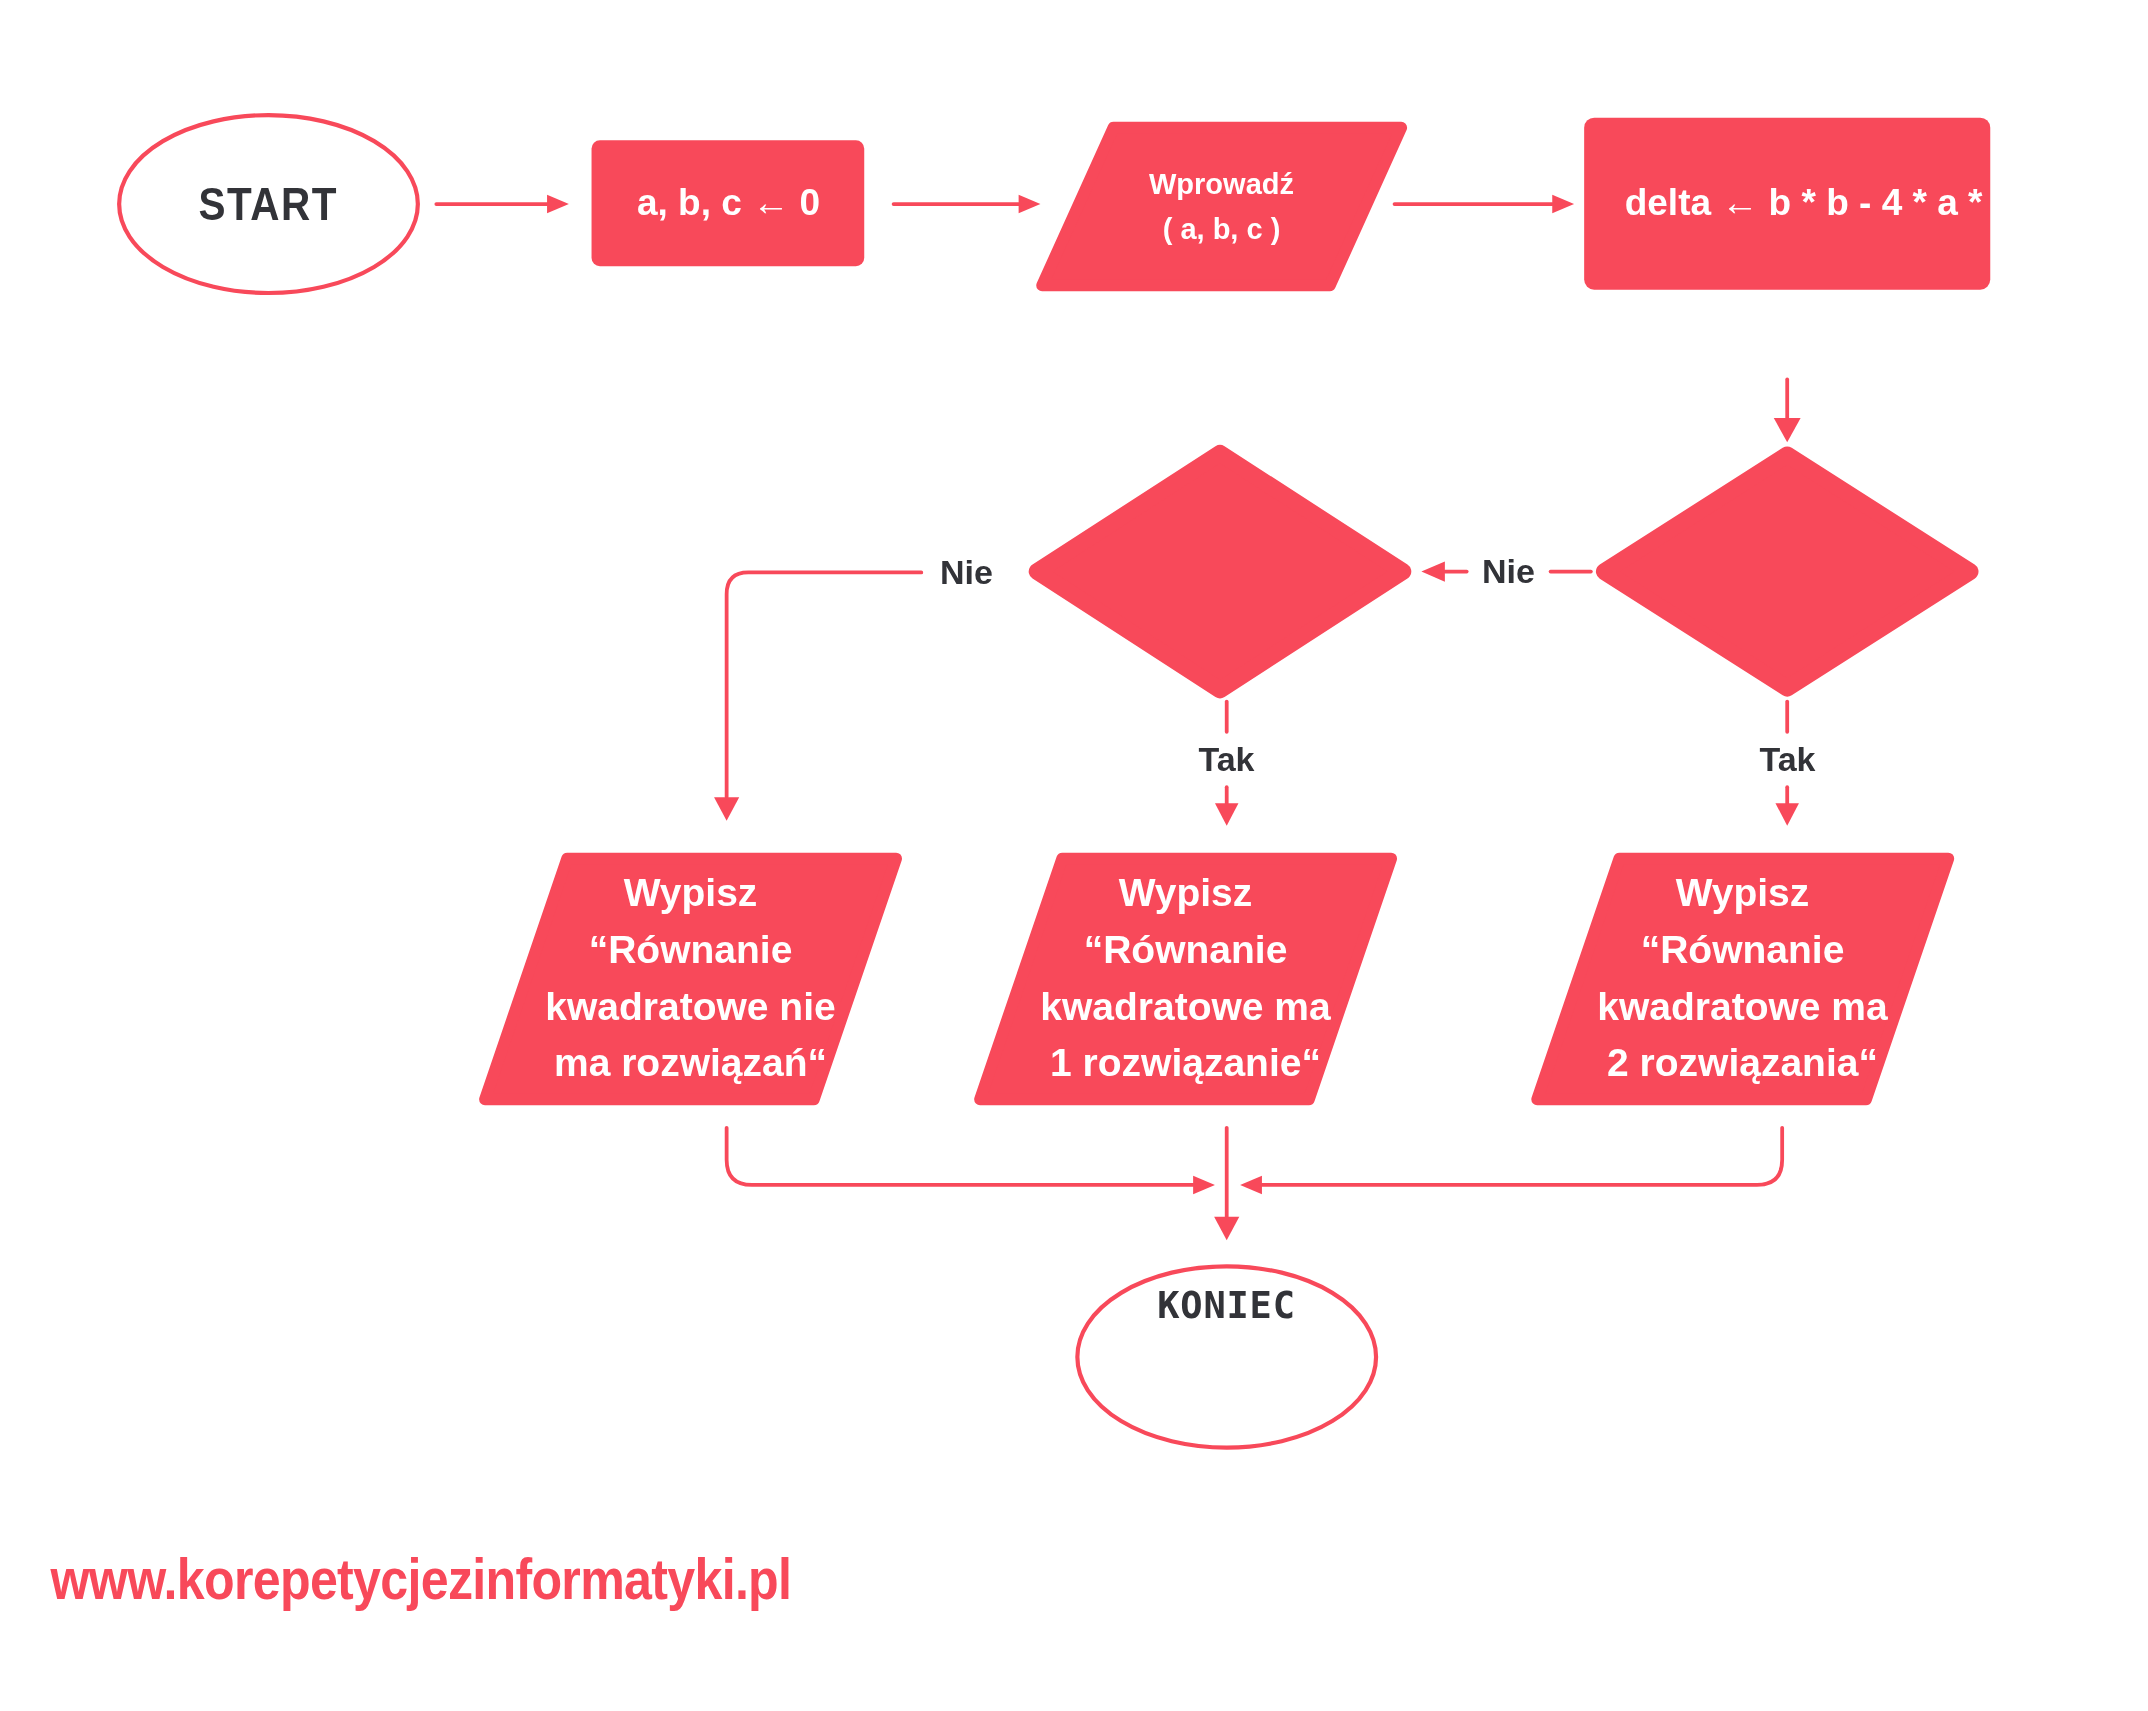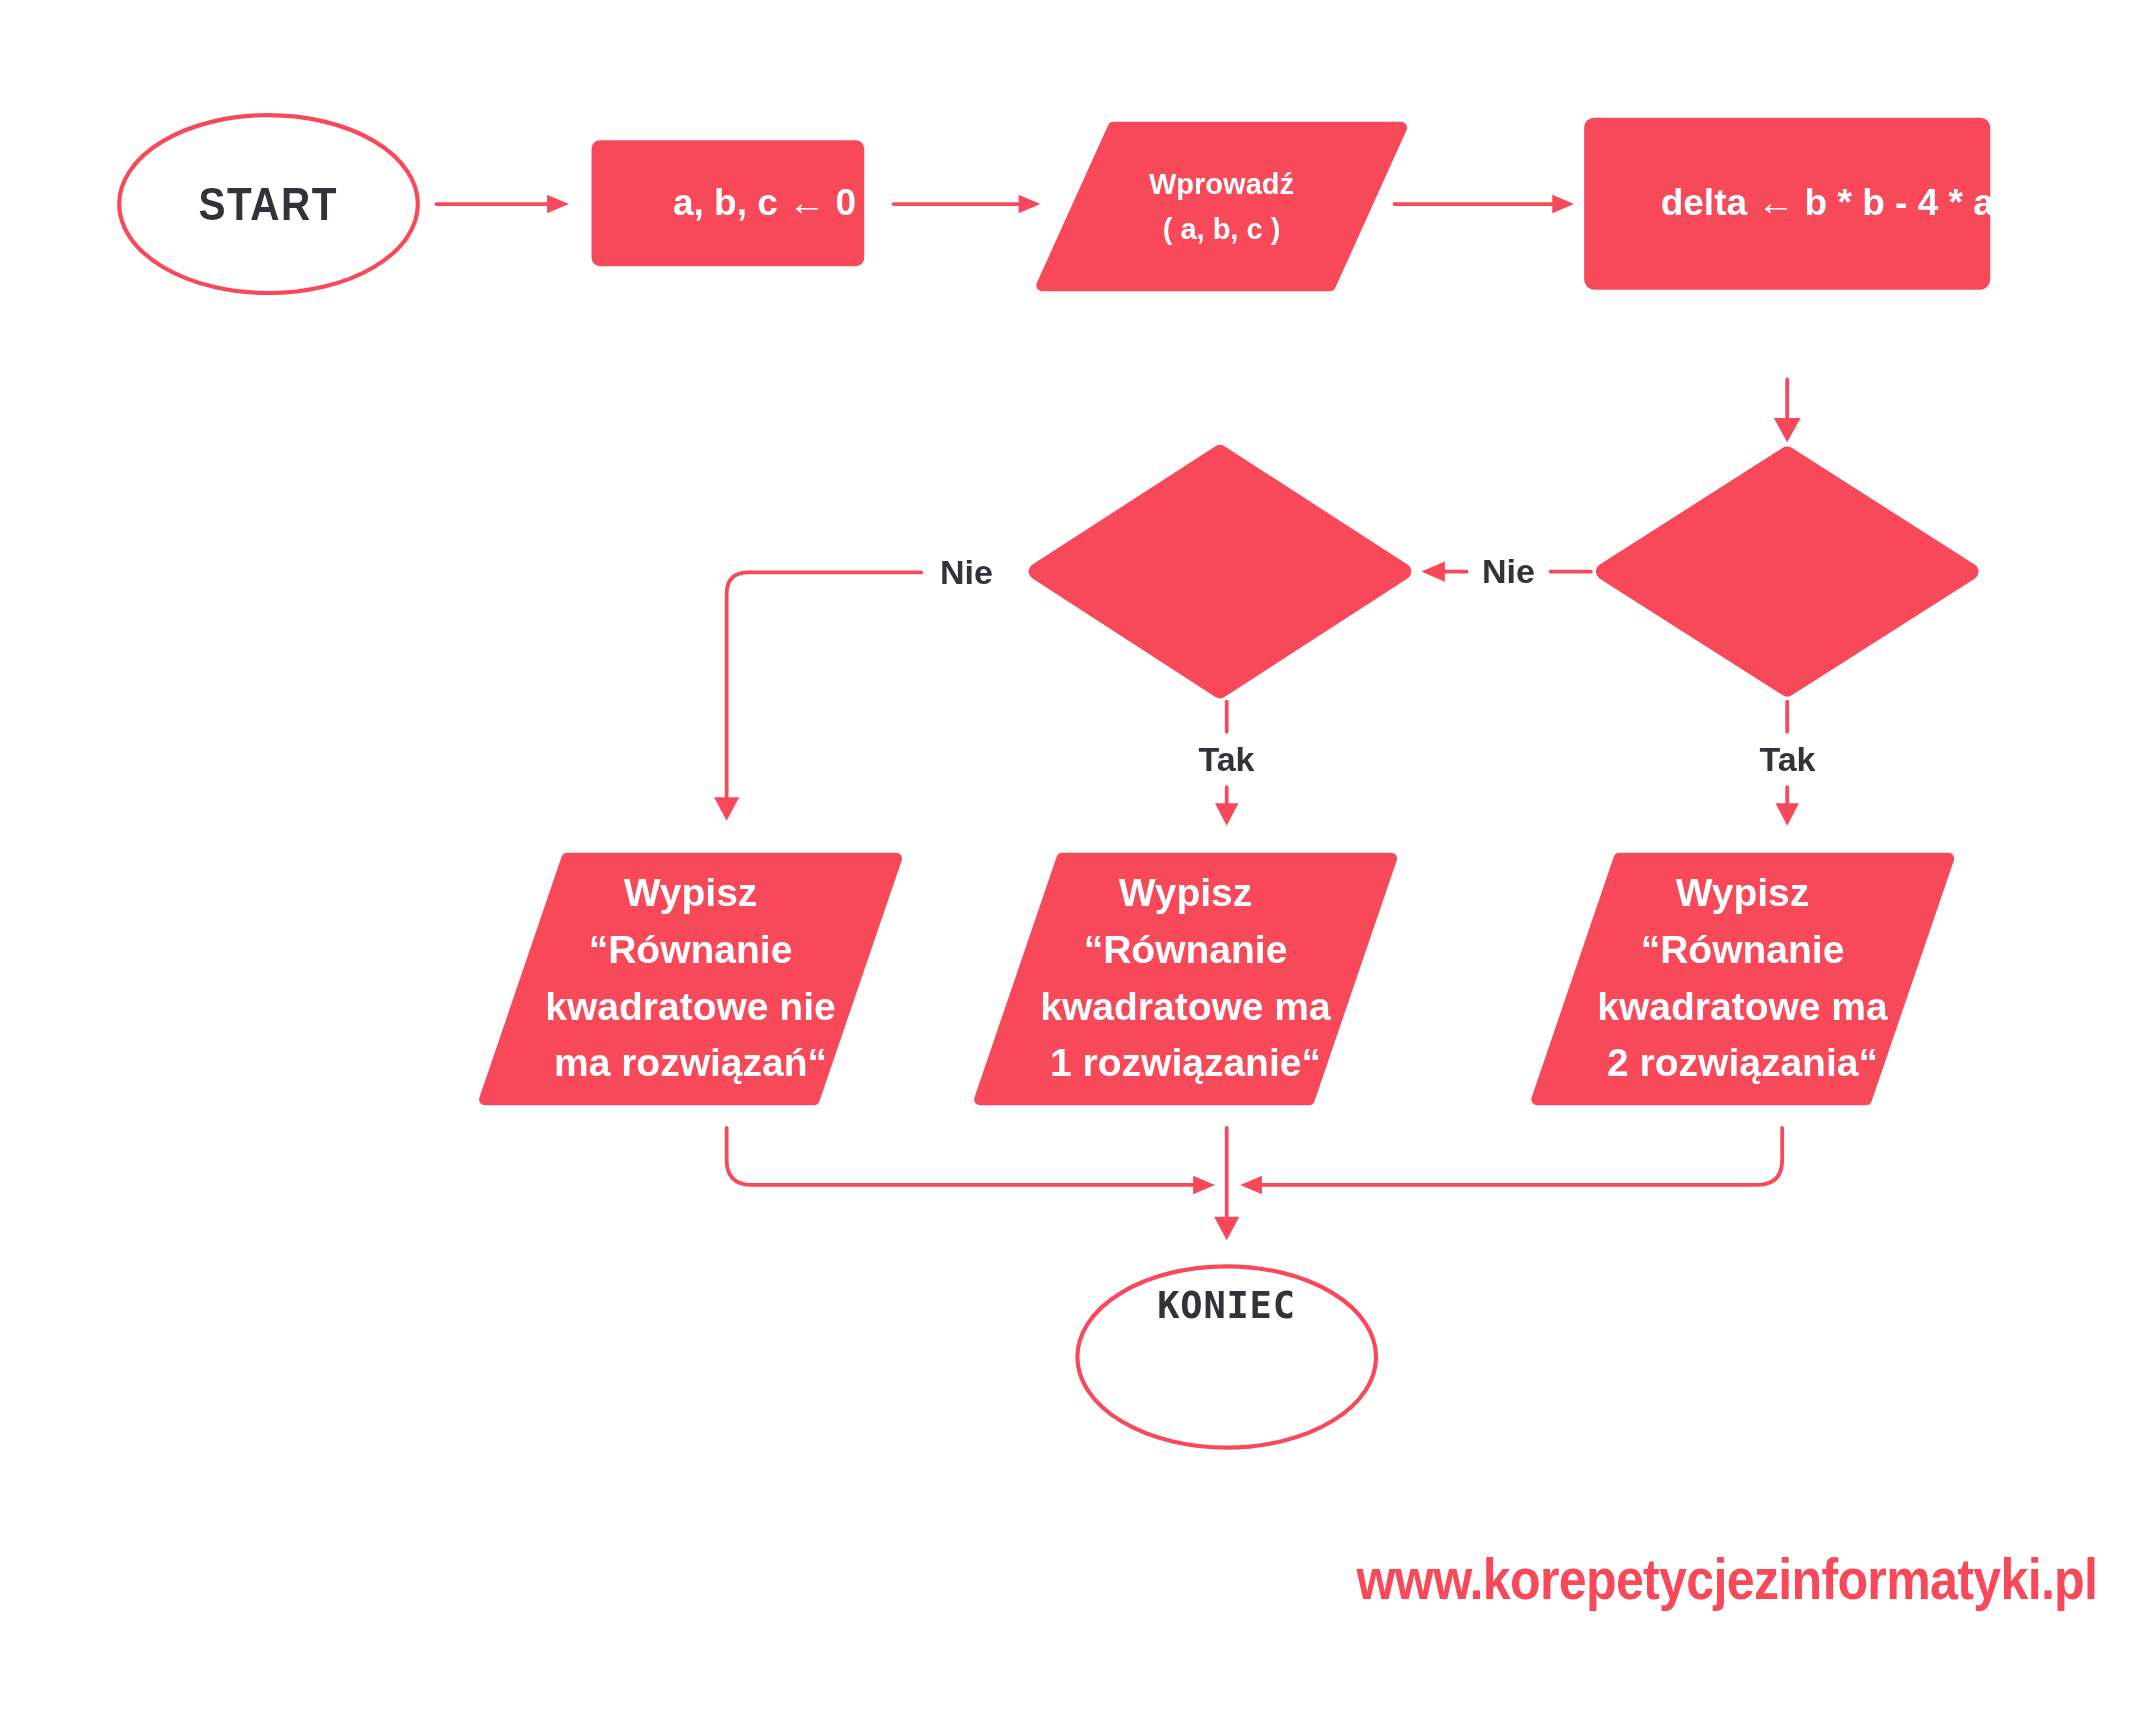--- a/index.html
+++ b/index.html
@@ -23,32 +23,32 @@
   .terminator-label{
     color:#323338;
     font-size:46px;
     letter-spacing:1.7px;
   }
   .cond{display:inline-block;transform:scaleX(0.88);}
   .mono{
     font-family:"DejaVu Sans Mono","Liberation Mono",monospace;
     font-size:37px;letter-spacing:0.8px;
   }
-  .shape-label{font-size:37px;margin-left:36px;}
+  .shape-label{font-size:37px;}
   .io-small{font-size:39px;line-height:1.45;}
   .io-top{font-size:29px;line-height:1.55;}
   .edge-label{
     color:#323338;
     font-size:34px;
     background:transparent;
   }
   .footer{
     position:absolute;
     left:0;top:1541px;width:2148px;height:76px;
-    display:flex;align-items:center;justify-content:flex-end;
+    display:flex;align-items:center;justify-content:flex-start;
     font-weight:bold;
     font-size:57px;
     color:#f8495a;
     letter-spacing:-0.8px;
   }
 </style>
 </head>
 <body>
 
 <div class="canvas">

